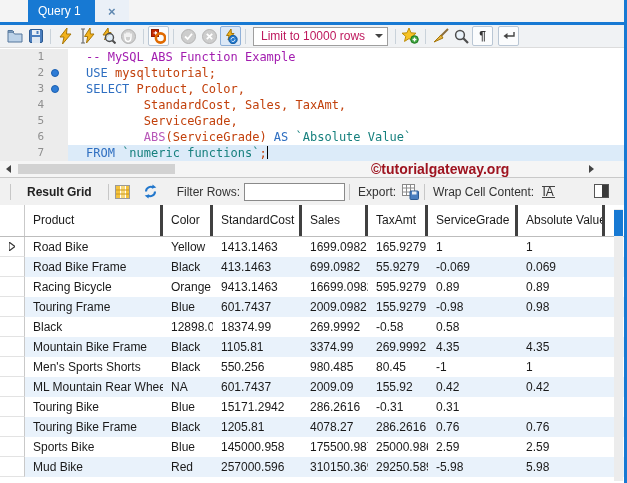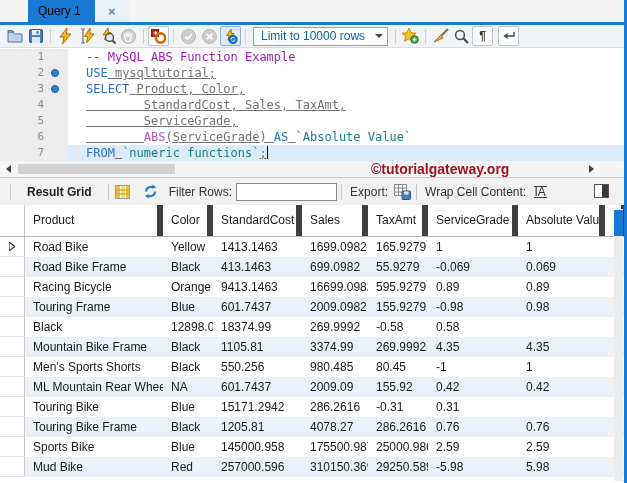--- a/index.html
+++ b/index.html
@@ -2,52 +2,52 @@
 <html><head>
 <meta charset="utf-8">
 <style>
   * { box-sizing: border-box; margin: 0; padding: 0; }
   html,body { background:#fff; }
   body { font-family:"Liberation Sans", sans-serif; }
   .window { position:relative; width:627px; height:483px; background:#fff; overflow:hidden; }
 
   
   .tabbar { position:relative; height:22px; background:#f4f4f4; display:flex; align-items:stretch; }
-  .tab { margin-left:28px; background:#1779d3; color:#000000; font-size:12px;
+  .tab { margin-left:28px; background:#1779d3; color:#ffffff; font-size:12px;
          display:flex; align-items:center; padding:0 14px 0 10px; }
   .tab-close { width:34px; background:#eaf0f7; display:flex; align-items:center; justify-content:center;
                color:#5e87b0; font-size:13px; font-weight:bold; cursor:pointer; }
   .accent-line { height:3px; background:#1779d3; }
 
   
   .toolbar { height:23px; background:#f0f2f4; border-bottom:1px solid #dcdcdc;
              display:flex; align-items:center; padding:0 4px; }
   .tbtn { width:21px; height:20px; display:flex; align-items:center; justify-content:center; flex:0 0 auto; }
   .tbtn.boxed { border:1px solid #b9c6d4; background:#fbfcfd; border-radius:2px; }
   .tbtn.pressed { border:1px solid #8fb0d8; background:#dce8f6; border-radius:2px; }
   .tsep { width:1px; height:15px; background:#c9d2da; margin:0 4px; flex:0 0 auto; }
   .limit-dd { display:flex; align-items:center; height:19px; background:#fff; border:1px solid #9e9e9e;
-              font-size:12px; color:#0369a1; padding:0 4px 0 7px; margin:0 3px; min-width:122px; }
+              font-size:12px; color:#be185d; padding:0 4px 0 7px; margin:0 3px; min-width:122px; }
   .limit-dd .dd-arrow { margin-left:10px; width:0; height:0; border-left:4px solid transparent;
               border-right:4px solid transparent; border-top:4px solid #444; }
   .pilcrow { font-size:12px; color:#333; font-weight:bold; }
 
   
   .editor { height:113px; background:#fff; padding-top:1px; cursor:text; }
   .ed-line { display:flex; height:16px; line-height:16px; font-family:"DejaVu Sans Mono", monospace; font-size:12px; }
   .gutter-cell { width:68px; flex:0 0 68px; background:#ececec; display:flex; align-items:center; }
   .ln-num { flex:0 0 44px; text-align:right; color:#8f8f8f; font-size:11px; }
   .ln-dot { width:8px; height:8px; border-radius:50%; background:#2e7cd6; border:1px solid #1b5fb0; margin-left:7px; }
   .code-cell { flex:1; padding-left:18px; white-space:pre; color:#1e1e1e; }
   .ed-line.current .code-cell { background:#dcebf9; }
   .c-comment { color:#a21caf; }
   .c-kw { color:#2f6fc1; }
   .c-fn { color:#b857b8; }
   .c-ident { color:#17807e; }
-  .c-plain { color:#737373;text-decoration:underline; }
+  .c-plain { color:#c2410c; }
   .caret { display:inline-block; width:1px; height:13px; background:#000; vertical-align:-2px; }
 
   
   .hscroll { position:relative; height:17px; background:#f5f5f5; border-bottom:1px solid #c9c9c9; }
   .hs-arrow { position:absolute; top:4px; width:0; height:0; }
   .hs-left  { left:6px;  border-top:4px solid transparent; border-bottom:4px solid transparent; border-right:5px solid #444; }
   .hs-right { right:33px; border-top:4px solid transparent; border-bottom:4px solid transparent; border-left:5px solid #444; }
   .hs-thumb { position:absolute; left:18px; top:3px; width:157px; height:10px; background:#d2d2d2; }
   .watermark { position:absolute; left:371px; top:0px; font-size:14px; font-weight:bold; color:#9e1420; letter-spacing:0px; }
 
@@ -59,21 +59,21 @@
   .filter-input { width:101px; height:18px; border:1px solid #8a8a8a; background:#fff; font-size:12px; padding:0 3px; }
   .ricon { width:20px; height:18px; display:flex; align-items:center; justify-content:center; }
   .ia-icon { font-size:12px; color:#333; border-top:1px solid #444; border-bottom:1px solid #444; padding:0 1px; line-height:10px; }
   .panel-toggle { position:absolute; right:18px; top:6px; width:15px; height:14px; border:1px solid #555; background:#fff; }
   .panel-toggle::after { content:""; position:absolute; right:0; top:0; width:6px; height:12px; background:#3a3a3a; }
 
   
   .grid { position:relative; height:277px; background:#fff; font-size:12px; color:#1a1a1a; }
   .grid-row { display:grid; grid-template-columns:25px 138px 50px 89px 66px 60px 90px 87px 1fr; }
   .ghead-row { height:32px; border-bottom:1px solid #bdbdbd; }
-  .ghead { display:flex; align-items:center; padding-left:8px; border-right:6px solid #404040; line-height:13px; }
+  .ghead { display:flex; align-items:center; padding-left:8px; border-right:3px solid #404040; line-height:13px; }
   .gdata-row { height:20px; }
   .gdata-row.alt { background:#e9f2fb; }
   .gcell { display:flex; align-items:center; padding-left:8px; overflow:hidden; white-space:nowrap; }
   .selcell { background:#fff; border-right:1px solid #c9c9c9; border-bottom:1px solid #e3e3e3;
              display:flex; align-items:center; justify-content:center; }
   .ghead-row .selcell { border-bottom:none; }
 
   
   .vscroll { position:absolute; top:209px; right:4px; width:9px; height:272px; background:#ececec; }
   .vthumb { position:absolute; top:1px; left:0; width:9px; height:26px; background:#1779d3; }
@@ -309,21 +309,21 @@
     <div class="ricon" style="margin-left:8px">
       <span>
           <svg width="15" height="15" viewBox="0 0 16 16">
             <path d="M3.2 8 a5 5 0 0 1 8-4" fill="none" stroke="#2277cc" stroke-width="2.2"></path>
             <polygon points="10.2,0.5 14.2,3.7 9.4,4.9" fill="#2277cc"></polygon>
             <path d="M12.8 8 a5 5 0 0 1 -8 4" fill="none" stroke="#2277cc" stroke-width="2.2"></path>
             <polygon points="5.8,15.5 1.8,12.3 6.6,11.1" fill="#2277cc"></polygon>
           </svg>
         </span>
     </div>
-    <span class="rlabel" style="margin-left:8px">Filter Rows:</span>
+    <span class="rlabel" style="margin-left:16px">Filter Rows:</span>
     <input class="filter-input" type="text" value="" style="">
     <div class="rsep"></div>
     <span class="rlabel">Export:</span>
     <div class="ricon">
       <span>
           <svg width="17" height="16" viewBox="0 0 17 16">
             <rect x="0.5" y="0.5" width="12" height="11" fill="#fff" stroke="#8a8a8a"></rect>
             <line x1="0.5" y1="4" x2="12.5" y2="4" stroke="#8a8a8a"></line>
             <line x1="0.5" y1="8" x2="12.5" y2="8" stroke="#8a8a8a"></line>
             <line x1="4.5" y1="0.5" x2="4.5" y2="11.5" stroke="#8a8a8a"></line>

